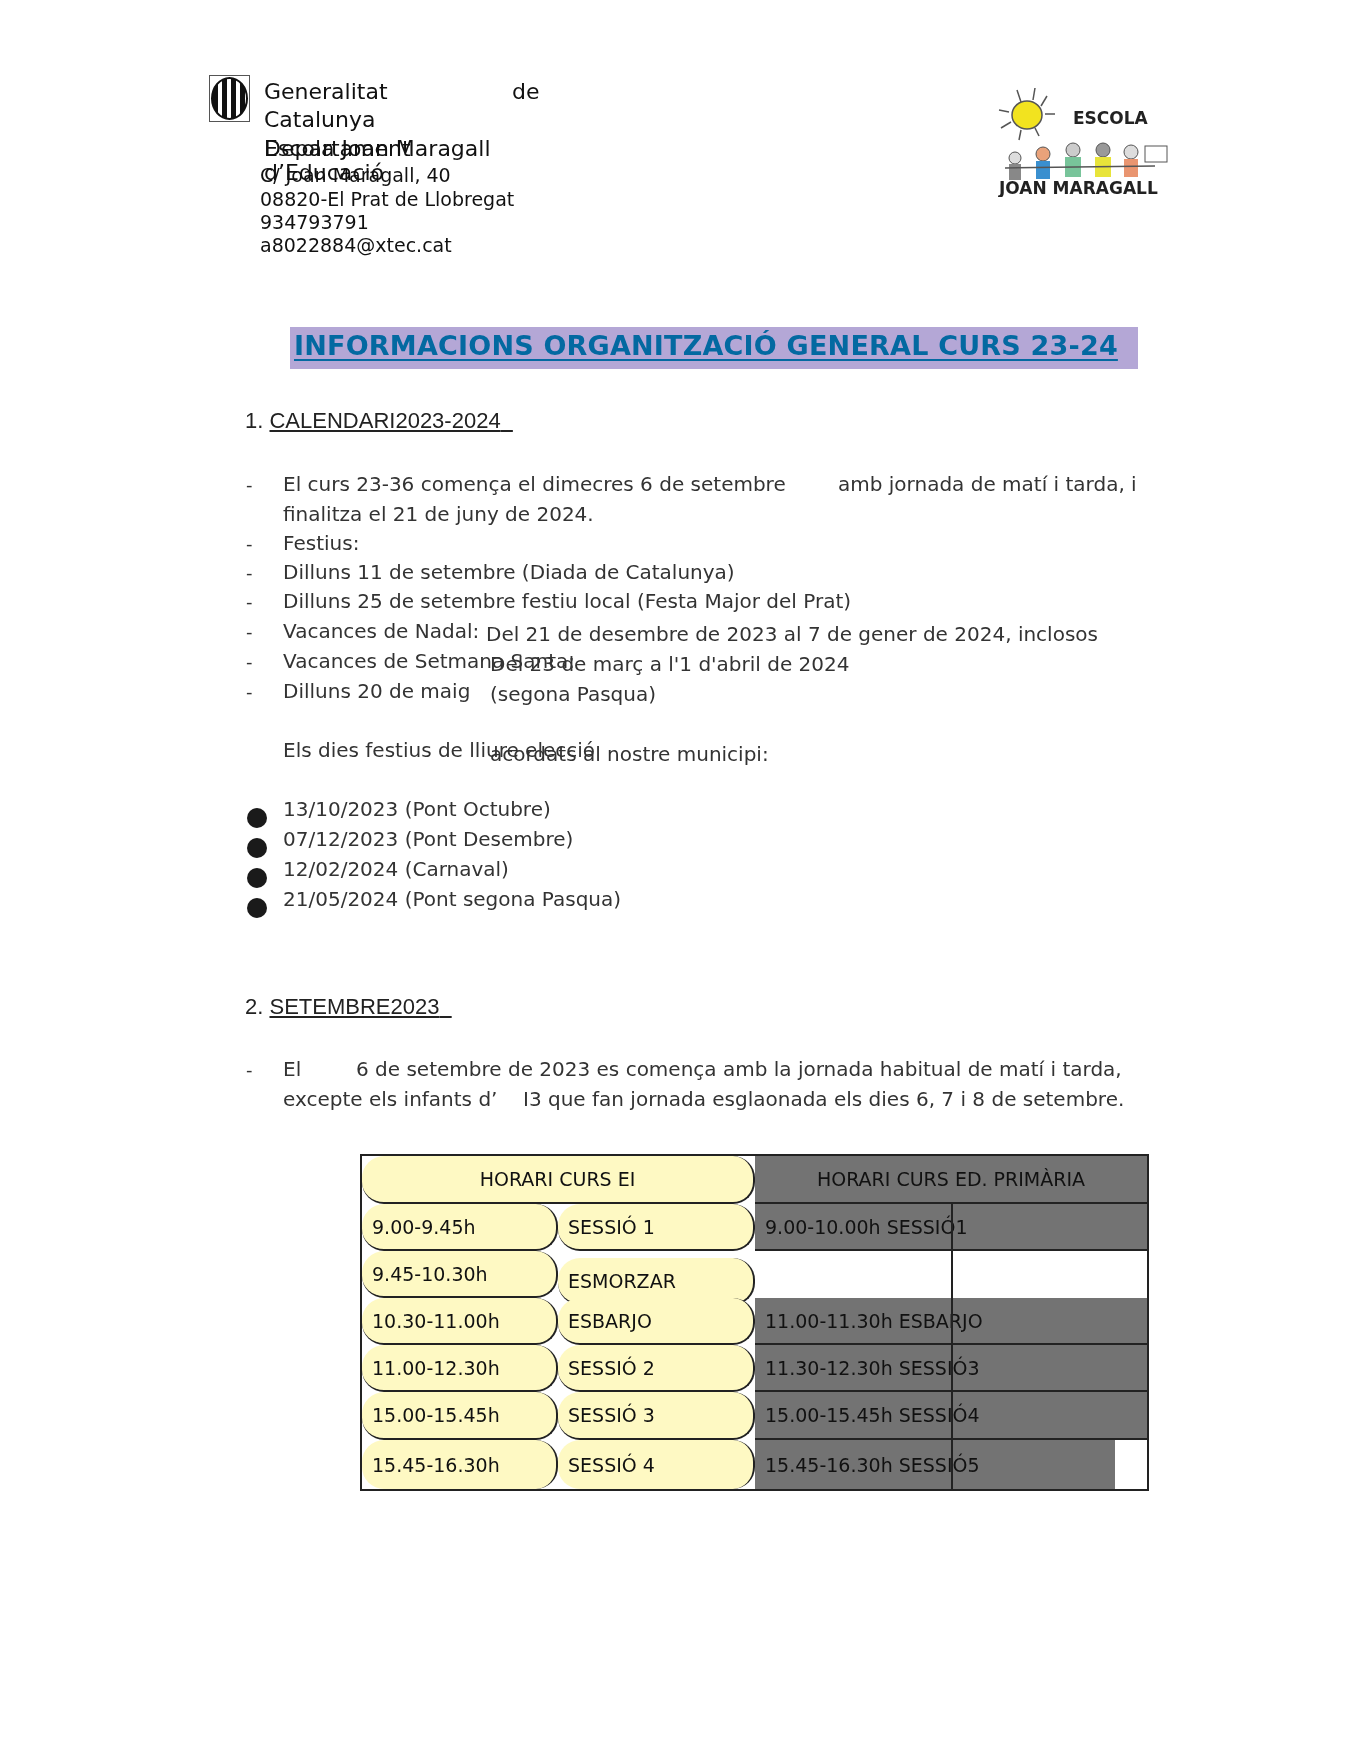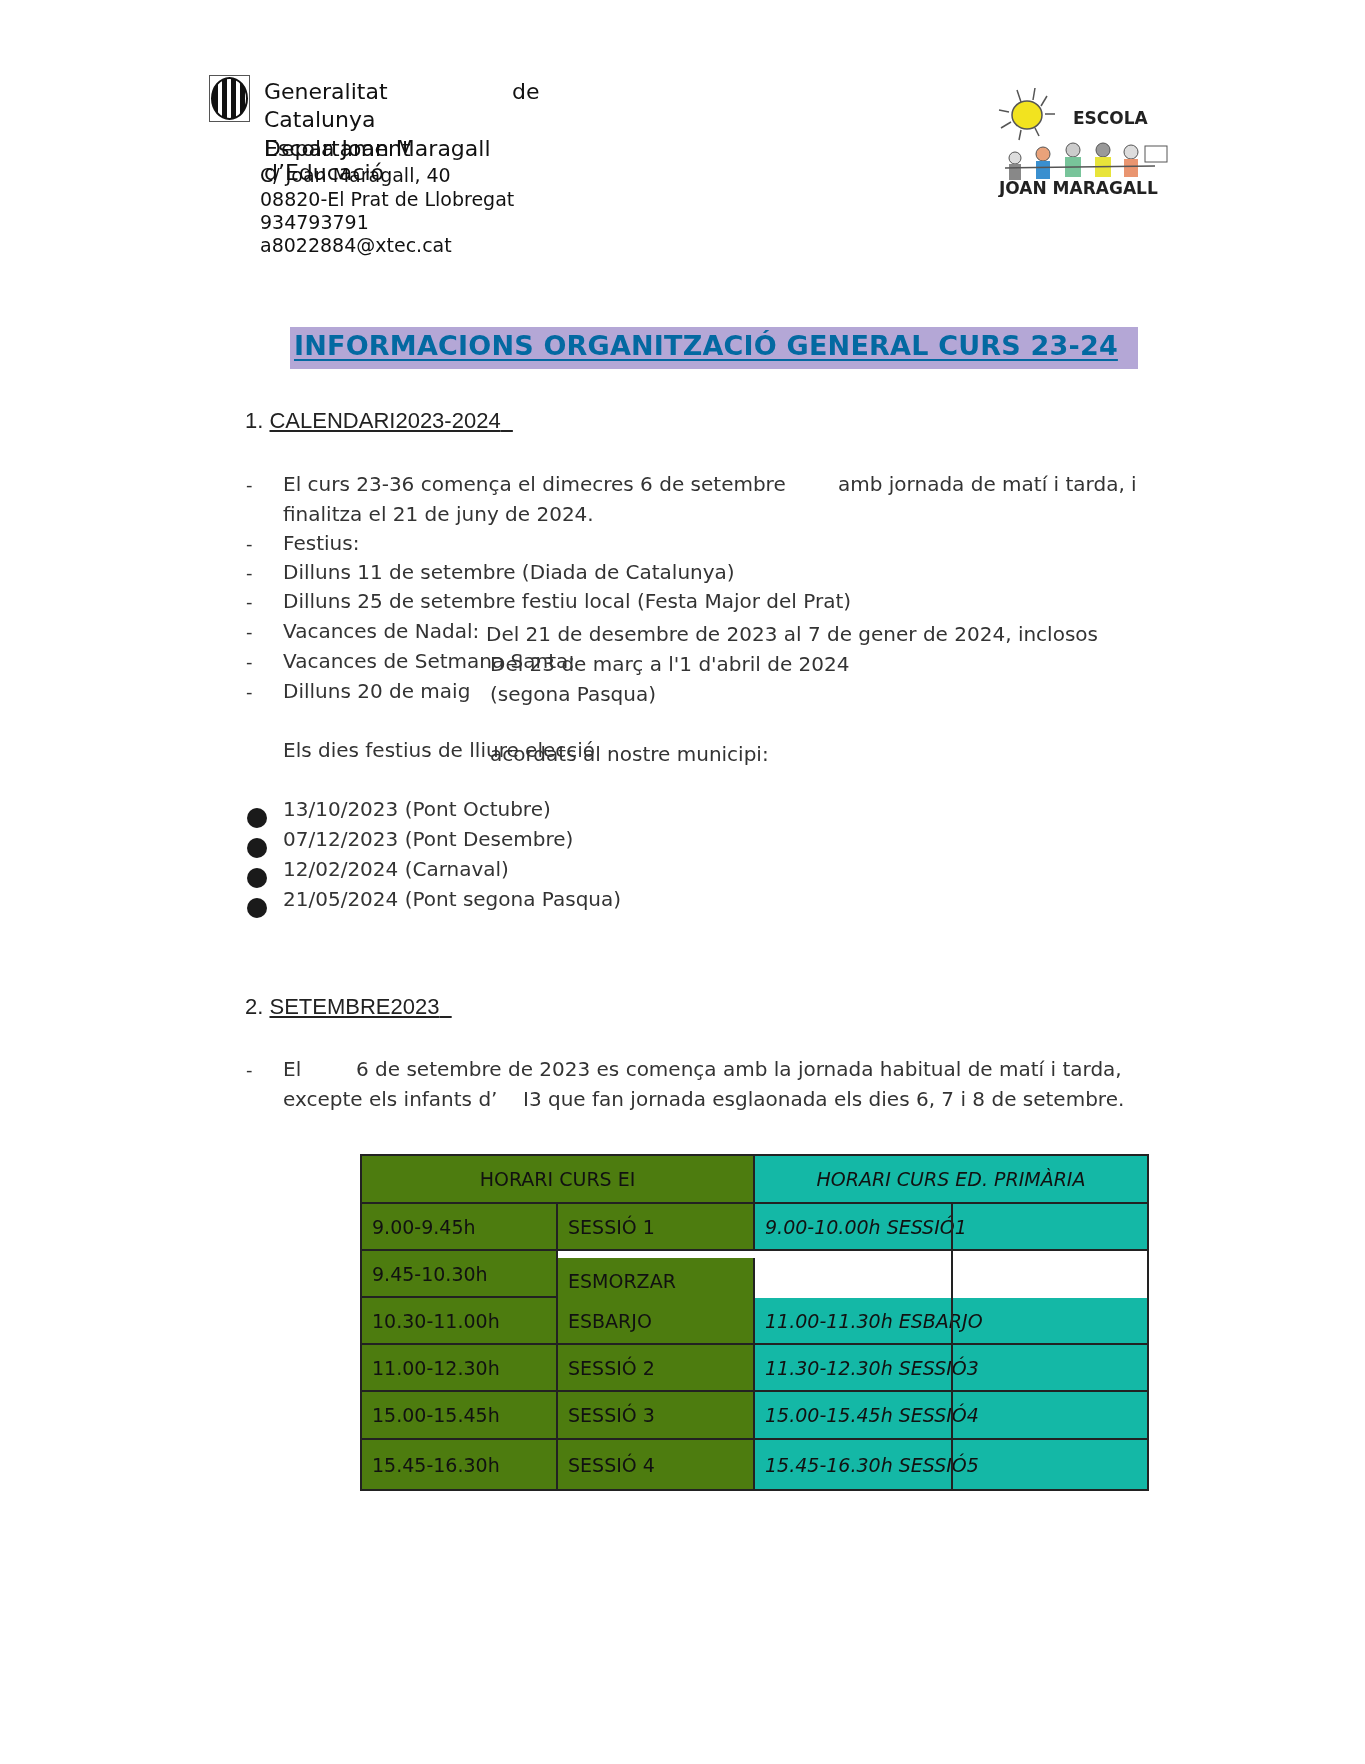--- a/index.html
+++ b/index.html
@@ -22,22 +22,22 @@
 
     .section-h { font-family: "Liberation Sans", sans-serif; font-size: 22px; color: #222; }
     .section-h .u { text-decoration: underline; }
     .body-t { font-family: "DejaVu Sans", sans-serif; font-size: 20px; color: #333; }
     .dash { font-family: "DejaVu Sans", sans-serif; font-size: 18px; color: #333; }
     .dot { width: 20px; height: 20px; border-radius: 50%; background: #1a1a1a; }
 
     
     .tbl { position: absolute; left: 360px; top: 1154px; width: 789px; height: 337px; border: 2px solid #222; }
     .cell { position: absolute; border-right: 2px solid #222; border-bottom: 2px solid #222; font-family: "DejaVu Sans", sans-serif; font-size: 19px; color: #111; display: flex; align-items: center; padding-left: 10px; white-space: nowrap; }
-    .ei { background: #4d7c0f; }
-    .pr { background: #14b8a6; font-style: italic; }
+    .ei { background: #fef9c3; border-radius: 22px; }
+    .pr { background: #737373; }
     .hcell { justify-content: center; padding-left: 0; }
   </style>
 </head>
 <body>
 
 <div class="abs emblem">
     <div class="disc"></div>
   </div>
 <div class="abs hdr hdr-lg" style="left:264px; top:79px;">Generalitat</div>
 <div class="abs hdr hdr-lg" style="left:512px; top:79px;">de</div>
@@ -157,16 +157,16 @@
   <div class="cell ei" style="left:0; top:189px; width:196px; height:47px;">11.00-12.30h</div>
   <div class="cell ei" style="left:196px; top:189px; width:197px; height:47px;">SESSIÓ 2</div>
   <div class="cell pr" style="left:393px; top:189px; width:392px; height:47px; border-right:none;">11.30-12.30h SESSIÓ3</div>
 
   <div class="cell ei" style="left:0; top:236px; width:196px; height:48px;">15.00-15.45h</div>
   <div class="cell ei" style="left:196px; top:236px; width:197px; height:48px;">SESSIÓ 3</div>
   <div class="cell pr" style="left:393px; top:236px; width:392px; height:48px; border-right:none;">15.00-15.45h SESSIÓ4</div>
 
   <div class="cell ei" style="left:0; top:284px; width:196px; height:49px; border-bottom:none;">15.45-16.30h</div>
   <div class="cell ei" style="left:196px; top:284px; width:197px; height:49px; border-bottom:none;">SESSIÓ 4</div>
-  <div class="cell pr" style="left:393px; top:284px; width:392px; height:49px; border-right:none; border-bottom:none;">15.45-16.30h SESSIÓ5</div>
+  <div class="cell pr" style="left:393px; top:284px; width:360px; height:49px; border-right:none; border-bottom:none;">15.45-16.30h SESSIÓ5</div>
 
   <div style="position:absolute; left:589px; top:48px; width:2px; height:285px; background:#222;"></div>
 </div>
 
 </body></html>

